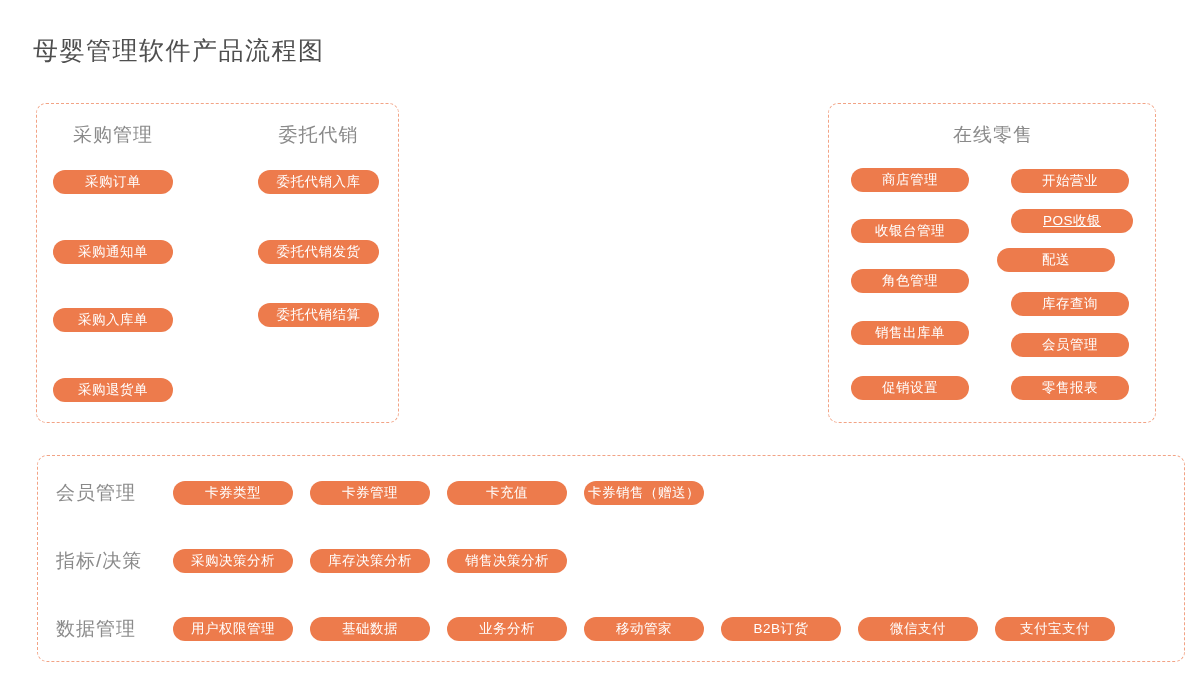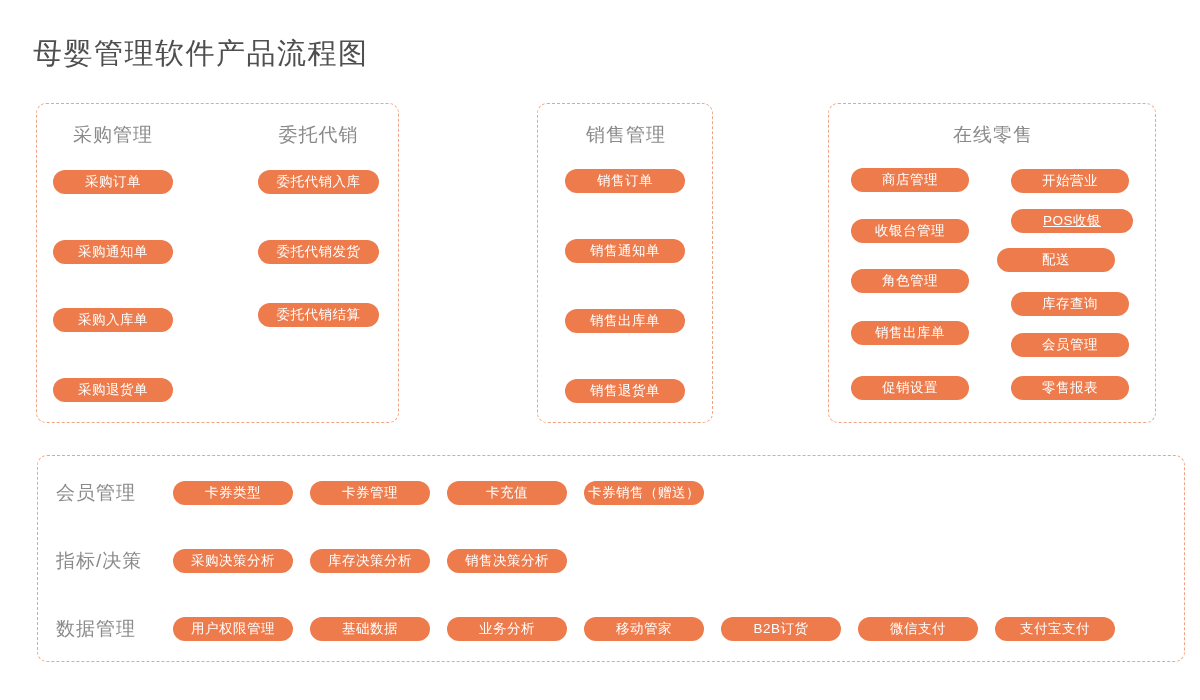--- a/index.html
+++ b/index.html
@@ -9,21 +9,21 @@
     --title-color:#4F4F4F;
     --pill-text:#FFFFFF;
   }
   *{margin:0;padding:0;box-sizing:border-box;}
   html,body{width:1200px;height:700px;background:#ffffff;overflow:hidden;}
   body{font-family:"Liberation Sans","DejaVu Sans",sans-serif;}
   .canvas{position:relative;width:1200px;height:700px;background:#fff;}
 
   .page-title{
     position:absolute;left:33px;top:34px;
-    font-size:29px;letter-spacing:1.5px;font-weight:500;
+    font-size:25px;letter-spacing:1.5px;font-weight:500;
     color:var(--title-color);
   }
 
   .dash-box{
     position:absolute;
     border:1px dashed var(--box-border);
     border-radius:10px;
     background:#fff;
     padding-left:32px;
   }
@@ -70,28 +70,20 @@
     <div class="pill" style="left:16px;top:66px;">采购订单</div>
     <div class="pill" style="left:16px;top:136px;">采购通知单</div>
     <div class="pill" style="left:16px;top:204px;">采购入库单</div>
     <div class="pill" style="left:16px;top:274px;">采购退货单</div>
 
     <div class="pill" style="left:221px;top:66px;width:121px;">委托代销入库</div>
     <div class="pill" style="left:221px;top:136px;width:121px;">委托代销发货</div>
     <div class="pill" style="left:221px;top:199px;width:121px;">委托代销结算</div>
   </div>
 
-  <div class="dash-box" id="box-sales">
-    <div class="box-header" style="left:0;width:176px;">销售管理</div>
-
-    <div class="pill" style="left:27px;top:65px;">销售订单</div>
-    <div class="pill" style="left:27px;top:135px;">销售通知单</div>
-    <div class="pill" style="left:27px;top:205px;">销售出库单</div>
-    <div class="pill" style="left:27px;top:275px;">销售退货单</div>
-  </div>
 
   <div class="dash-box" id="box-retail">
     <div class="box-header" style="left:0;width:328px;">在线零售</div>
 
     <div class="pill" style="left:22px;top:64px;width:118px;">商店管理</div>
     <div class="pill" style="left:22px;top:115px;width:118px;">收银台管理</div>
     <div class="pill" style="left:22px;top:165px;width:118px;">角色管理</div>
     <div class="pill" style="left:22px;top:217px;width:118px;">销售出库单</div>
     <div class="pill" style="left:22px;top:272px;width:118px;">促销设置</div>
 

